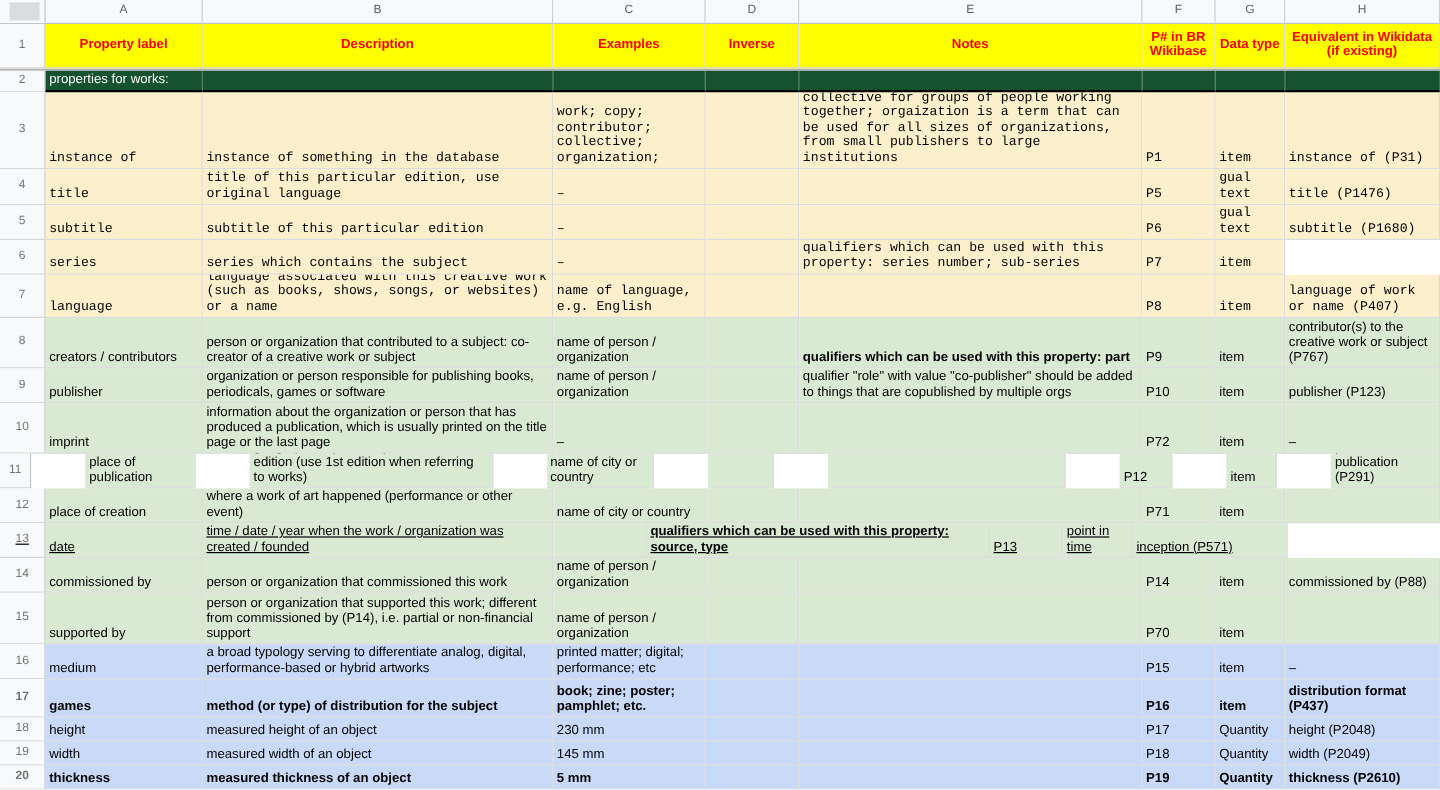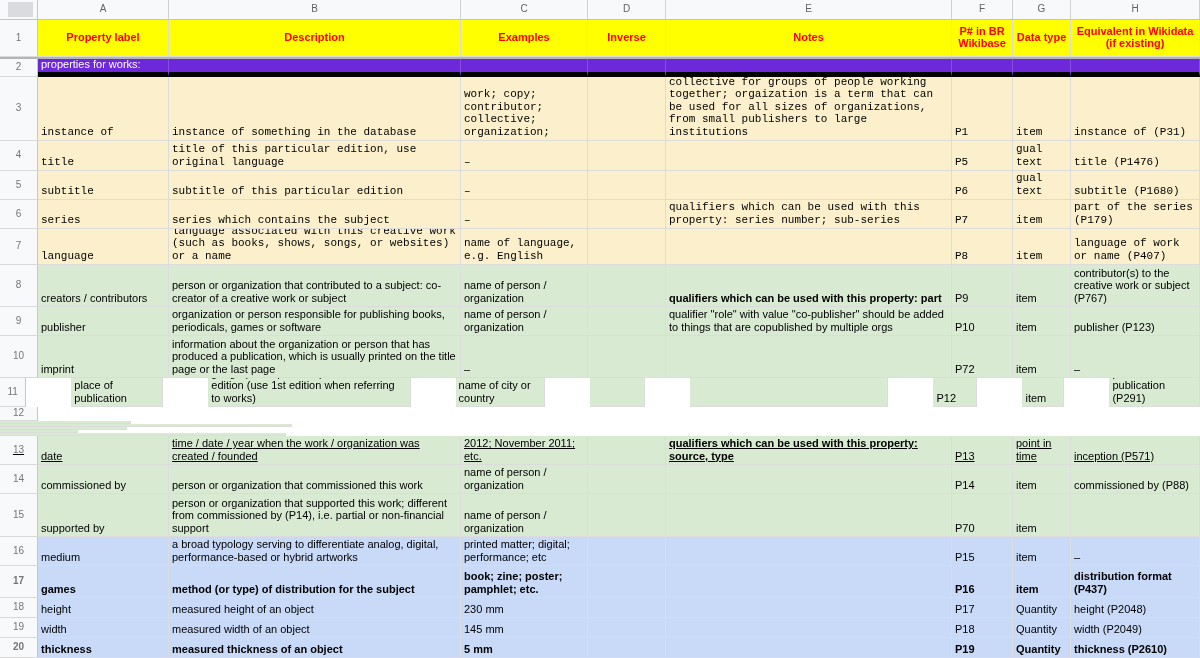--- a/index.html
+++ b/index.html
@@ -38,22 +38,22 @@
   
   .header-row{height:37px;}
   .header-row .cell{
     background:#ffff00;color:#ff0000;font-weight:700;
     align-items:center;justify-content:center;text-align:center;
   }
   .frozen-divider{height:2px;width:1200px;background:#b5b5b5;}
   
   .section-row{height:18px;}
   .section-row .cell{
-    background:#6d28d9;color:#ffffff;align-items:center;
-    border-right:1px solid rgba(255,255,255,0.18);border-bottom:5px solid #000000;
+    background:#14532d;color:#ffffff;align-items:center;
+    border-right:1px solid rgba(255,255,255,0.18);border-bottom:2px solid #000000;
   }
   
   .fill-cream .cell{background:#fcf0cc;font-family:Liberation Mono, monospace;}
   .fill-green .cell{background:#d9ead3;}
   .fill-blue  .cell{background:#c9daf8;}
   .bold{font-weight:700;}
 </style>
 </head>
 <body>
 
@@ -138,21 +138,20 @@
 
     <div class="flexrow row fill-cream" style="height: 29px;">
       <div class="rownum w-num">6</div>
       <div class="cell w-a">series</div>
       <div class="cell w-b">series which contains the subject</div>
       <div class="cell w-c">–</div>
       <div class="cell w-d"></div>
       <div class="cell w-e cell-notes">qualifiers which can be used with this property: series number; sub-series</div>
       <div class="cell w-f">P7</div>
       <div class="cell w-g">item</div>
-      <div class="cell w-h">part of the series (P179)</div>
     </div>
 
     <div class="flexrow row fill-cream" style="height: 36px;">
       <div class="rownum w-num">7</div>
       <div class="cell w-a">language</div>
       <div class="cell w-b">language associated with this creative work (such as books, shows, songs, or websites) or a name</div>
       <div class="cell w-c">name of language, e.g. English</div>
       <div class="cell w-d"></div>
       <div class="cell w-e cell-notes"></div>
       <div class="cell w-f">P8</div>
@@ -201,37 +200,36 @@
       <div class="cell w-a">place of publication</div>
       <div class="cell w-b">geographical place of publication of the edition (use 1st edition when referring to works)</div>
       <div class="cell w-c">name of city or country</div>
       <div class="cell w-d"></div>
       <div class="cell w-e cell-notes"></div>
       <div class="cell w-f">P12</div>
       <div class="cell w-g">item</div>
       <div class="cell w-h">place of publication (P291)</div>
     </div>
 
-    <div class="flexrow row fill-green" style="height: 29px; flex-direction: column;">
+    <div class="flexrow row fill-green" style="height: 29px;">
       <div class="rownum w-num">12</div>
       <div class="cell w-a">place of creation</div>
       <div class="cell w-b">where a work of art happened (performance or other event)</div>
       <div class="cell w-c">name of city or country</div>
       <div class="cell w-d"></div>
       <div class="cell w-e cell-notes"></div>
       <div class="cell w-f">P71</div>
       <div class="cell w-g">item</div>
       <div class="cell w-h"></div>
     </div>
 
     <div class="flexrow row fill-green" style="height: 29px; text-decoration: underline;">
       <div class="rownum w-num">13</div>
       <div class="cell w-a">date</div>
       <div class="cell w-b">time / date / year when the work / organization was created / founded</div>
-      <div class="cell w-c">2012; November 2011; etc.</div>
       <div class="cell w-d"></div>
       <div class="cell w-e cell-notes bold">qualifiers which can be used with this property: source, type</div>
       <div class="cell w-f">P13</div>
       <div class="cell w-g">point in time</div>
       <div class="cell w-h">inception (P571)</div>
     </div>
 
     <div class="flexrow row fill-green" style="height: 29px;">
       <div class="rownum w-num">14</div>
       <div class="cell w-a">commissioned by</div>

